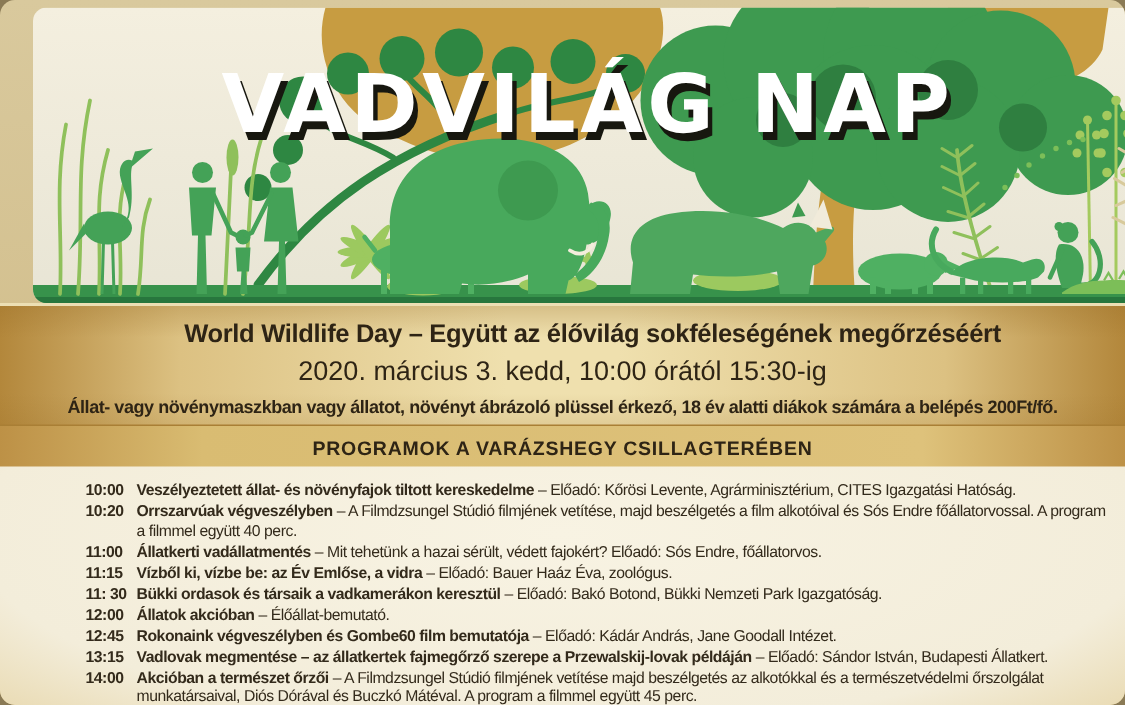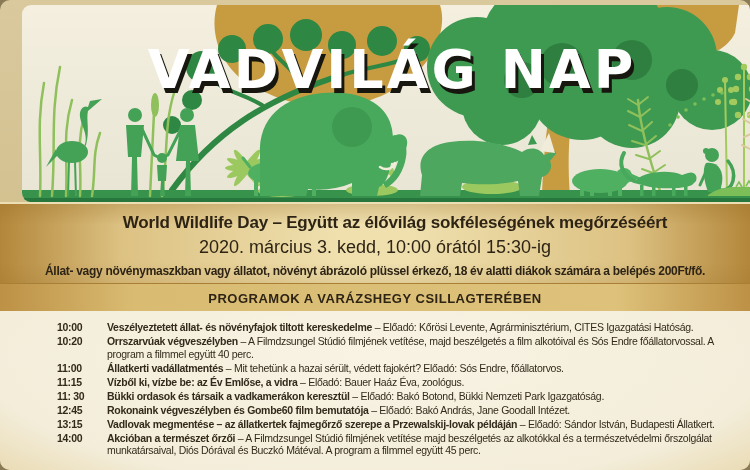--- a/index.html
+++ b/index.html
@@ -42,21 +42,21 @@
     border-top:1px solid #a97f35;border-bottom:1px solid #ecddab;
     font-size:13px;font-weight:bold;letter-spacing:.5px;color:#2e2415;
   }
   
   .schedule{
     position:absolute;left:0;top:311px;width:750px;height:159px;
     box-sizing:border-box;padding:10px 8px 0 57px;
     background:radial-gradient(95% 150% at 50% 28%,#f8f3e3 0%,#f3edda 55%,#d9bc72 100%);
     color:#332a1b;font-size:10.5px;letter-spacing:-.3px;line-height:12.5px;
   }
-  .row{display:flex;margin-bottom:1.5px;gap:16px;}
+  .row{display:flex;margin-bottom:1.5px;}
   .time{flex:0 0 34px;font-weight:bold;}
   .txt{flex:1;}
   .txt b{font-weight:bold;}
 </style>
 </head>
 <body>
 
 <div class="poster">
 
   <div class="art">
@@ -298,22 +298,26 @@
       </div>
       <div class="row">
         <span class="time">11:15</span>
         <span class="txt"><b>Vízből ki, vízbe be: az Év Emlőse, a vidra</b><span> – Előadó: Bauer Haáz Éva, zoológus.</span></span>
       </div>
       <div class="row">
         <span class="time">11: 30</span>
         <span class="txt"><b>Bükki ordasok és társaik a vadkamerákon keresztül</b><span> – Előadó: Bakó Botond, Bükki Nemzeti Park Igazgatóság.</span></span>
       </div>
       <div class="row">
+        <span class="time">12:00</span>
+        <span class="txt"><b>Állatok akcióban</b><span> – Élőállat-bemutató.</span></span>
+      </div>
+      <div class="row">
         <span class="time">12:45</span>
-        <span class="txt"><b>Rokonaink végveszélyben és Gombe60 film bemutatója</b><span> – Előadó: Bakó András, Jane Goodall Intézet.</span></span>
+        <span class="txt"><b>Rokonaink végveszélyben és Gombe60 film bemutatója</b><span> – Előadó: Kádár András, Jane Goodall Intézet.</span></span>
       </div>
       <div class="row">
         <span class="time">13:15</span>
         <span class="txt"><b>Vadlovak megmentése – az állatkertek fajmegőrző szerepe a Przewalskij-lovak példáján</b><span> – Előadó: Sándor István, Budapesti Állatkert.</span></span>
       </div>
       <div class="row">
         <span class="time">14:00</span>
         <span class="txt"><b>Akcióban a természet őrzői</b><span> – A Filmdzsungel Stúdió filmjének vetítése majd beszélgetés az alkotókkal és a természetvédelmi őrszolgálat munkatársaival, Diós Dórával és Buczkó Mátéval. A program a filmmel együtt 45 perc.</span></span>
       </div>
     </div>

